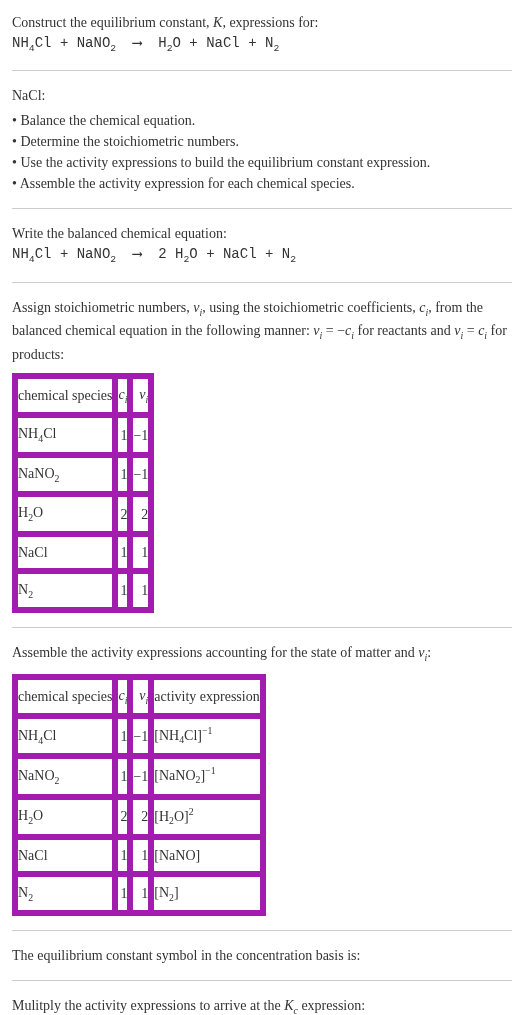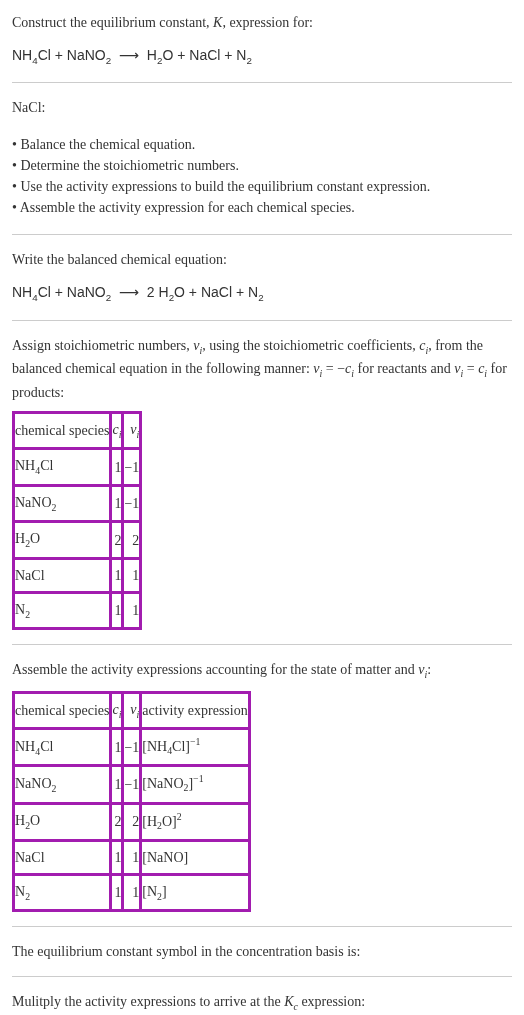--- a/index.html
+++ b/index.html
@@ -13,37 +13,37 @@
     }
     hr {
       border: none;
       border-top: 1px solid #ccc;
       margin: 14px 0;
     }
     .section {
       margin-bottom: 8px;
     }
     .equation {
-      font-family: Liberation Sans, sans-serif;
-      margin: 12px 0;
+      font-family: Liberation Mono, monospace;
+      margin: 0 0;
     }
     sub {
       font-size: 0.7em;
       vertical-align: sub;
     }
     sup {
       font-size: 0.7em;
       vertical-align: super;
     }
     table {
       border-collapse: collapse;
       margin: 8px 0;
     }
     th, td {
-      border: 3px solid #a21caf;
+      border: 6px solid #a21caf;
       padding: 5px 0;
       text-align: left;
       font-weight: normal;
     }
     th {
       background: #fff;
     }
     td.center, th.center {
       text-align: right;
     }
@@ -54,31 +54,31 @@
       background: #e8f4f8;
       border: 1px solid #b8d8e8;
       border-radius: 4px;
       padding: 12px 16px;
       margin-top: 8px;
     }
     .answer-label {
       margin-bottom: 8px;
     }
     .plan-list {
-      margin: 16px 0;
+      margin: 4px 0;
     }
     .plan-item::before {
       content: "• ";
     }
   </style>
 </head>
 <body>
 
 <div class="section">
-  <span>Construct the equilibrium constant, </span><span class="italic">K</span><span>, expression for:</span>
+  <span>Construct the equilibrium constant, </span><span class="italic">K</span><span>, expressions for:</span>
   <div class="equation">NH<sub>4</sub>Cl + NaNO<sub>2</sub> &nbsp;⟶&nbsp; H<sub>2</sub>O + NaCl + N<sub>2</sub></div>
 </div>
 
 <hr>
 
 <div class="section">
   <div>NaCl:</div>
   <div class="plan-list">
     <div class="plan-item">Balance the chemical equation.</div>
     <div class="plan-item">Determine the stoichiometric numbers.</div>

